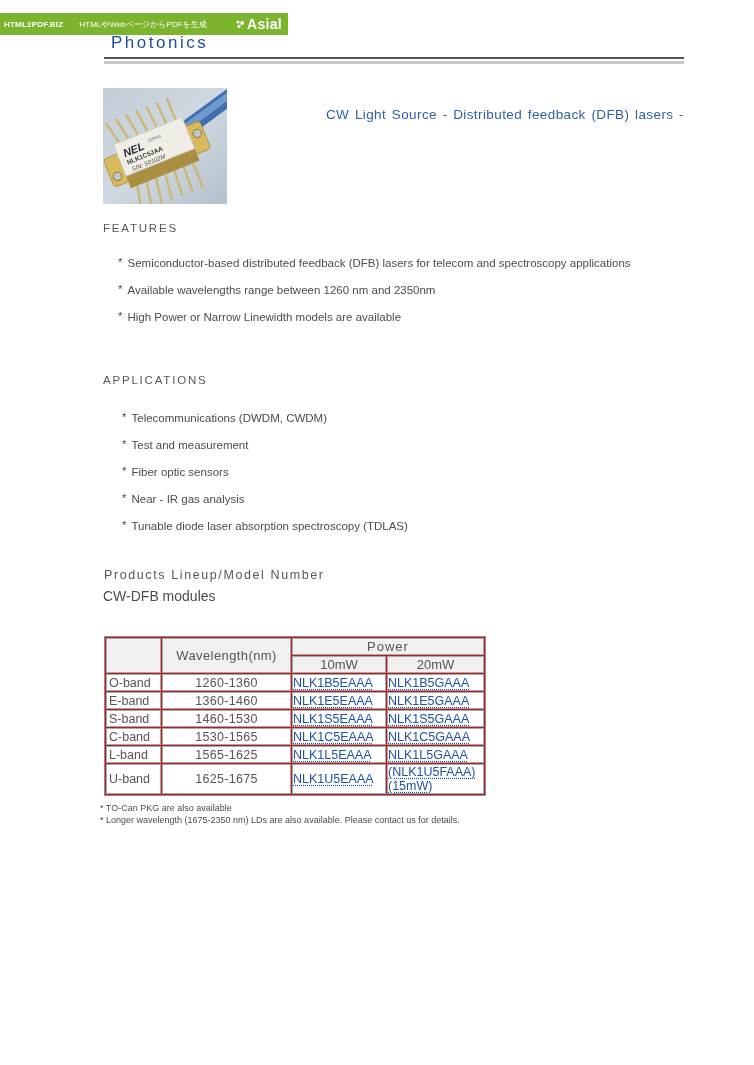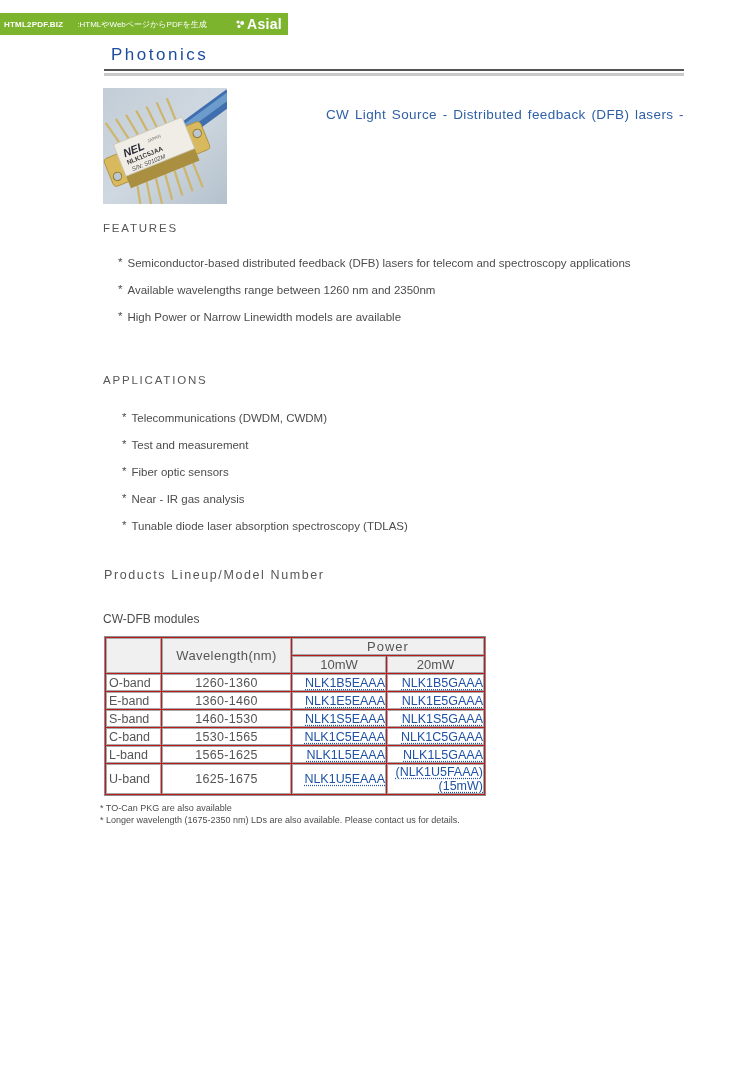--- a/index.html
+++ b/index.html
@@ -15,55 +15,55 @@
   
   .banner{position:absolute;left:0;top:13px;width:288px;height:22px;
     background:var(--banner_green);display:flex;align-items:center;
     padding:0 6px 0 4px;color:#fff;cursor:pointer;}
   .banner .brand{font-size:8px;font-weight:bold;letter-spacing:.2px;white-space:nowrap;}
   .banner .tagline{font-size:8px;margin-left:14px;white-space:nowrap;}
   .banner .logo{margin-left:auto;display:flex;align-items:center;gap:2px;}
   .banner .logo-text{font-size:14px;font-weight:bold;letter-spacing:.3px;}
 
   
-  .page-heading{position:absolute;left:104px;top:44px;width:580px;
+  .page-heading{position:absolute;left:104px;top:32px;width:580px;
     font-size:17px;letter-spacing:2.5px;color:var(--heading_blue);
     padding:1px 0 4px 7px;border-bottom:2px solid #545454;}
   .page-heading::after{content:"";position:absolute;left:0;right:0;bottom:-7px;height:3px;background:#c9c9c9;}
 
   
   .product-photo{position:absolute;left:103px;top:88px;width:124px;height:116px;}
   .product-title{position:absolute;left:240px;top:107px;width:444px;text-align:right;
     font-size:13.5px;letter-spacing:.4px;word-spacing:1.5px;color:var(--title_blue);}
 
   
   .section{position:absolute;left:103px;width:581px;color:var(--text_gray);}
   .sec-heading{font-size:11.5px;letter-spacing:1.8px;color:var(--muted_gray);}
   .bullets{margin-top:21px;}
   .bullets.apps{margin-top:24px;padding-left:4px;}
   .bullet{display:flex;padding-left:15px;margin-bottom:10px;font-size:11.5px;line-height:17px;}
   .bullet .mark{flex:0 0 auto;margin-right:5px;position:relative;top:-1px;}
   .bullet .txt{max-width:520px;}
 
   .lineup-heading{position:absolute;left:104px;top:568px;font-size:12.5px;
     letter-spacing:1.6px;color:var(--muted_gray);}
-  .lineup-sub{position:absolute;left:103px;top:612px;font-size:12px;color:var(--text_gray);}
+  .lineup-sub{position:absolute;left:103px;top:588px;font-size:14px;color:var(--text_gray);}
 
   
   .dfb-table{position:absolute;left:104px;top:636px;border-collapse:separate;
     border-spacing:1px;border:1px solid #8d8d8d;background:#b91c1c;color:#555;}
   .dfb-table th,.dfb-table td{border:1px solid #a8a8a8;font-weight:normal;}
   .dfb-table th{background:var(--table_header_bg);font-size:13px;text-align:center;}
   .th-power{height:16px;letter-spacing:1px;}
   .th-sub{height:16px;}
   .th-wave{letter-spacing:.4px;}
   .dfb-table td{height:17px;font-size:12.5px;background:#fff;}
   .td-band{text-align:left;padding-left:2px;font-size:12px;}
   .td-wave{text-align:center;letter-spacing:.3px;}
-  .td-model{text-align:right;font-size:12px;}
+  .td-model{text-align:left;font-size:12px;}
   .td-u{height:30px;}
   a.model{color:var(--link_blue);text-decoration:underline;text-decoration-style:dotted;
     text-underline-offset:2px;cursor:pointer;line-height:14px;display:inline-block;}
 
   .footnotes{position:absolute;left:100px;top:802px;font-size:9px;line-height:12px;color:var(--text_gray);}
 </style>
 </head>
 <body>
 
 <div class="page">

